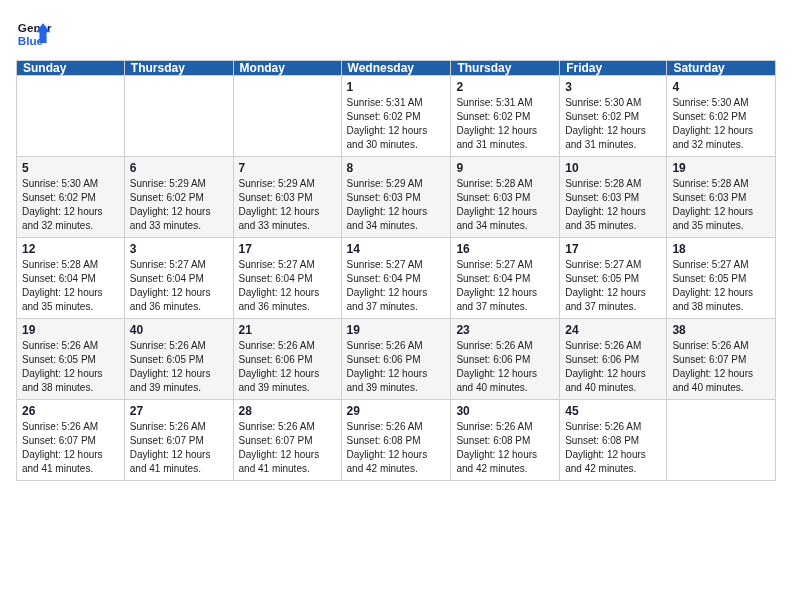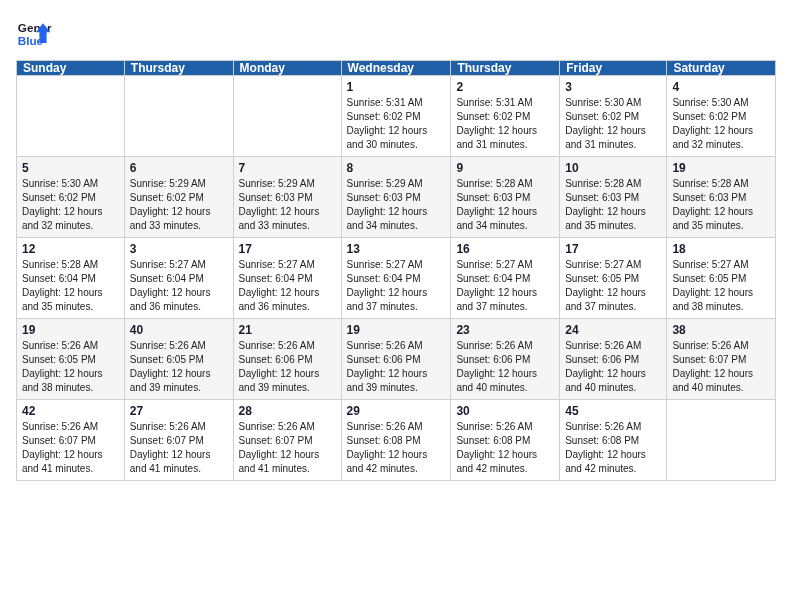--- a/index.html
+++ b/index.html
@@ -206,21 +206,21 @@
 and 36 minutes.</div>
         </td>
         <td>
           <div class="day-num">17</div>
           <div class="day-info" style="white-space: pre-line;">Sunrise: 5:27 AM
 Sunset: 6:04 PM
 Daylight: 12 hours
 and 36 minutes.</div>
         </td>
         <td>
-          <div class="day-num">13</div>
+          <div class="day-num">14</div>
           <div class="day-info" style="white-space: pre-line;">Sunrise: 5:27 AM
 Sunset: 6:04 PM
 Daylight: 12 hours
 and 37 minutes.</div>
         </td>
         <td>
           <div class="day-num">16</div>
           <div class="day-info" style="white-space: pre-line;">Sunrise: 5:27 AM
 Sunset: 6:04 PM
 Daylight: 12 hours
@@ -287,21 +287,21 @@
         <td>
           <div class="day-num">38</div>
           <div class="day-info" style="white-space: pre-line;">Sunrise: 5:26 AM
 Sunset: 6:07 PM
 Daylight: 12 hours
 and 40 minutes.</div>
         </td>
       </tr>
       <tr>
         <td>
-          <div class="day-num">42</div>
+          <div class="day-num">26</div>
           <div class="day-info" style="white-space: pre-line;">Sunrise: 5:26 AM
 Sunset: 6:07 PM
 Daylight: 12 hours
 and 41 minutes.</div>
         </td>
         <td>
           <div class="day-num">27</div>
           <div class="day-info" style="white-space: pre-line;">Sunrise: 5:26 AM
 Sunset: 6:07 PM
 Daylight: 12 hours

